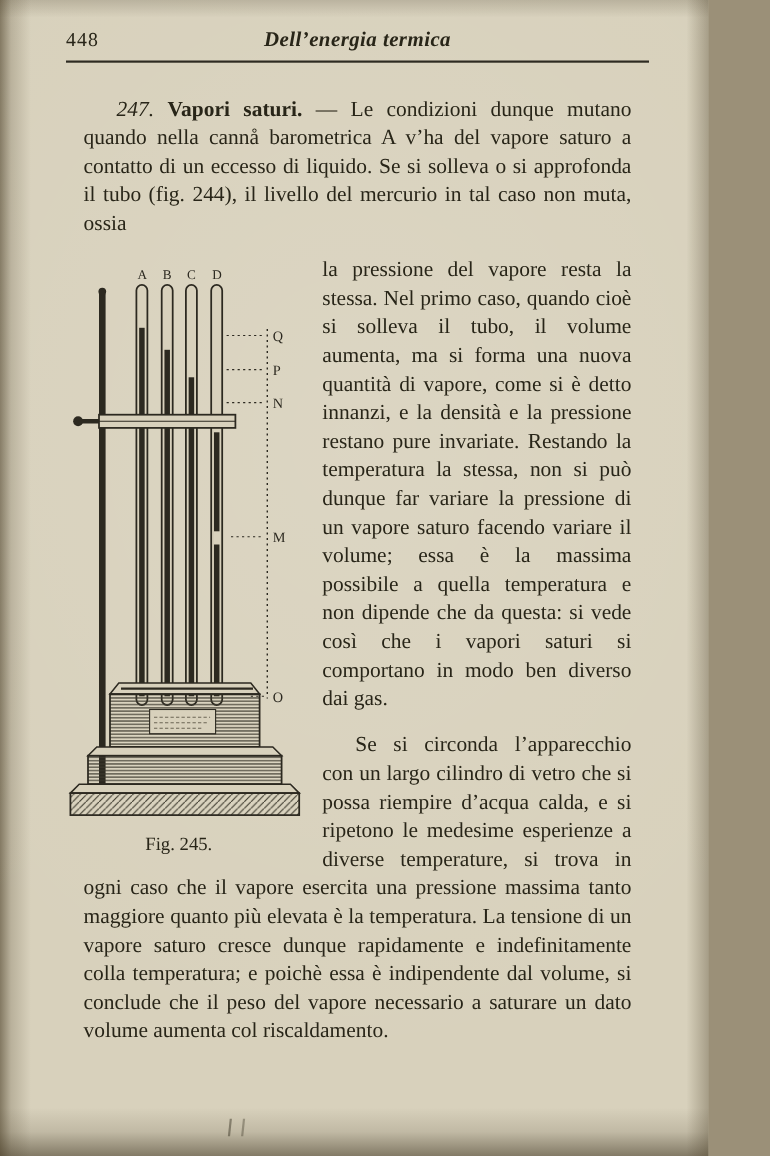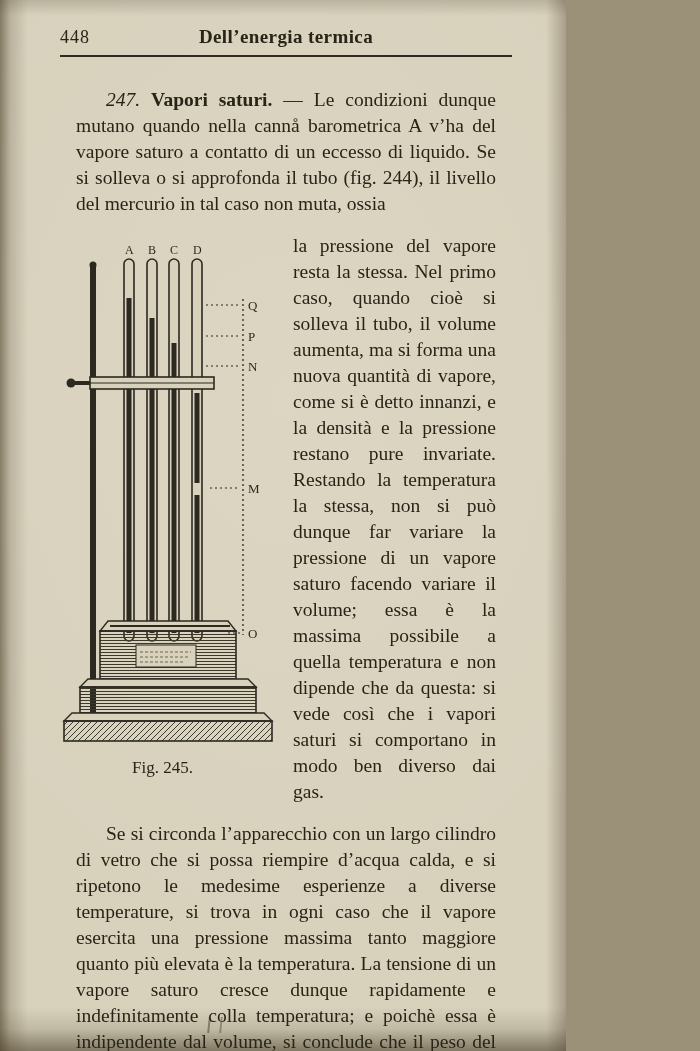--- a/index.html
+++ b/index.html
@@ -1,18 +1,18 @@
 <!DOCTYPE html>
 <html lang="it"><head>
 <meta charset="utf-8">
 <style>
   html,body{margin:0;padding:0;background:#9b9078;}
   .page{
     position:relative;
-    width:566px;height:1051px;
+    width:644px;height:1051px;
     box-sizing:border-box;
     padding:26px 54px 0 60px;
     overflow:hidden;
     color:#282518;
     font-family:"Liberation Serif", serif;
     background:
       radial-gradient(120% 90% at 50% 38%, rgba(255,255,255,0.10), rgba(0,0,0,0) 62%),
       linear-gradient(90deg, rgba(74,62,38,0.60) 0px, rgba(74,62,38,0.22) 10px, rgba(0,0,0,0) 28px),
       linear-gradient(270deg, rgba(74,62,38,0.35) 0px, rgba(0,0,0,0) 20px),
       linear-gradient(0deg, rgba(60,50,30,0.55) 0px, rgba(60,50,30,0.15) 22px, rgba(0,0,0,0) 44px),
@@ -20,21 +20,21 @@
       #d8d1bc;
   }
   .header{
     display:flex;align-items:baseline;
     border-bottom:2px solid #2e2b22;
     padding-bottom:7px;
   }
   .page-number{width:92px;font-size:18px;letter-spacing:1px;}
   .running-title{
     flex:1;text-align:center;
-    font-weight:bold;
+    font-style:italic;font-weight:bold;
     font-size:19px;letter-spacing:.4px;
   }
   .header-spacer{width:92px;}
   .body{
     margin-top:30px;
     font-size:19.5px;line-height:26px;
     text-align:justify;
     hyphens:auto;-webkit-hyphens:auto;
   }
   .body p{margin:16px;}

